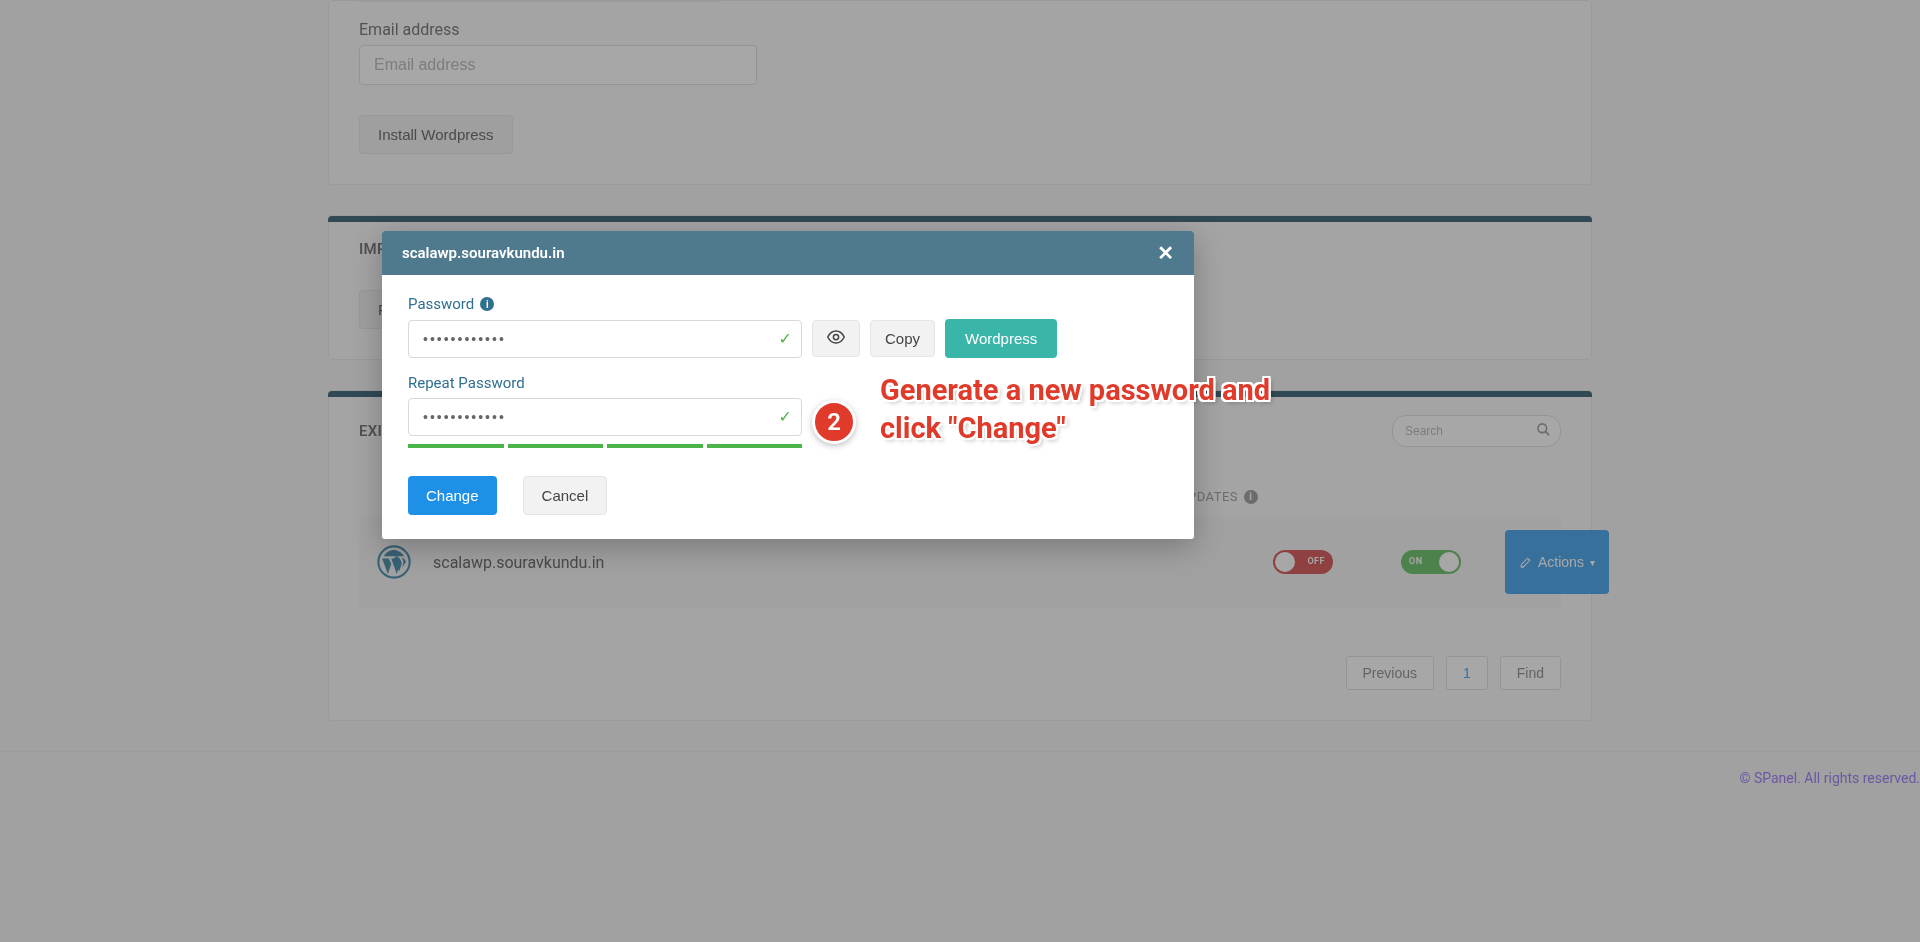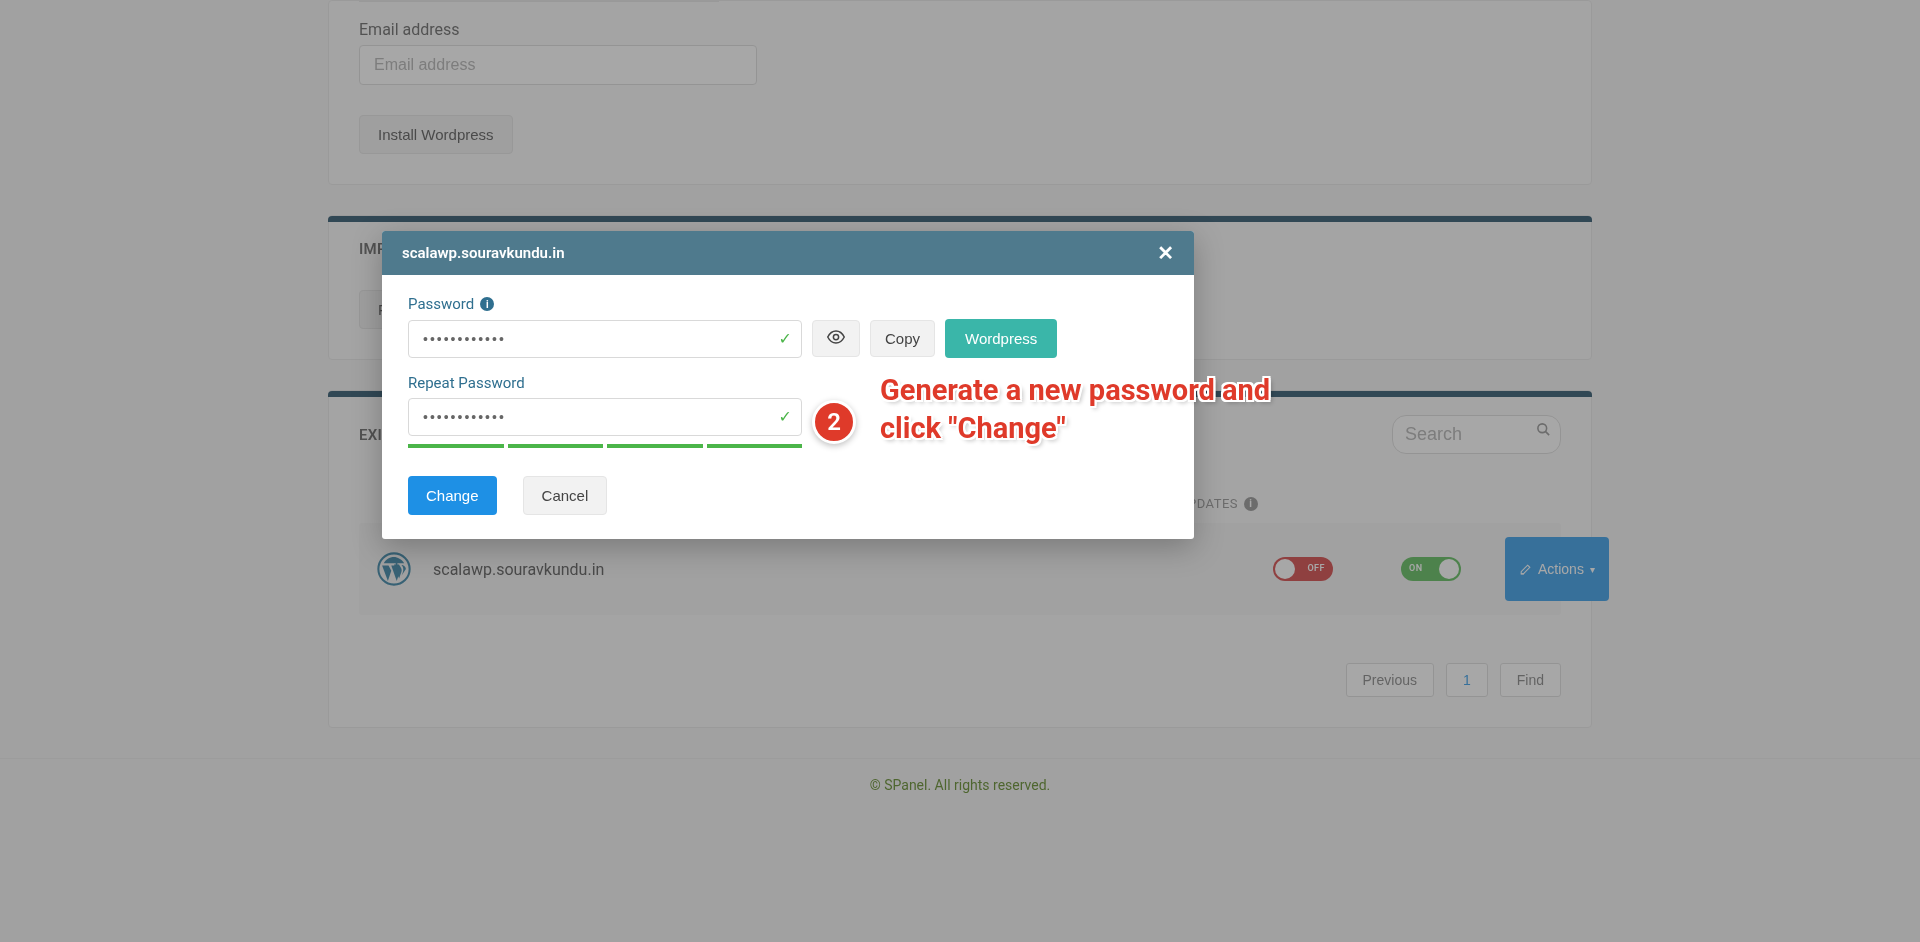--- a/index.html
+++ b/index.html
@@ -86,21 +86,21 @@
     justify-content: space-between;
   }
   .search-wrap {
     position: relative;
   }
   .search-input {
     width: 169px;
     padding: 8px 36px 8px 12px;
     border: 1px solid #d9d9d9;
     border-radius: 14px;
-    font-size: 18px;
+    font-size: 12px;
     color: #888;
     background: #fff;
   }
   .search-icon {
     position: absolute;
     right: 10px;
     top: 7px;
     color: #888;
     font-size: 15px;
   }
@@ -229,24 +229,24 @@
     background: #fff;
     padding: 8px 16px;
     font-size: 14px;
     color: #777;
     border-radius: 3px;
     cursor: pointer;
   }
   .page-btn.current { color: #1e90e5; }
 
   .footer {
-    text-align: center;
+    text-align: right;
     padding: 18px 0 60px 0;
     font-size: 14px;
-    color: #4d7c0f;
+    color: #8b5cf6;
     border-top: 1px solid #e9e9e9;
     margin-top: 0;
   }
 
   
   .backdrop {
     position: absolute;
     inset: 0;
     background: rgba(80,80,80,0.5);
     z-index: 50;

